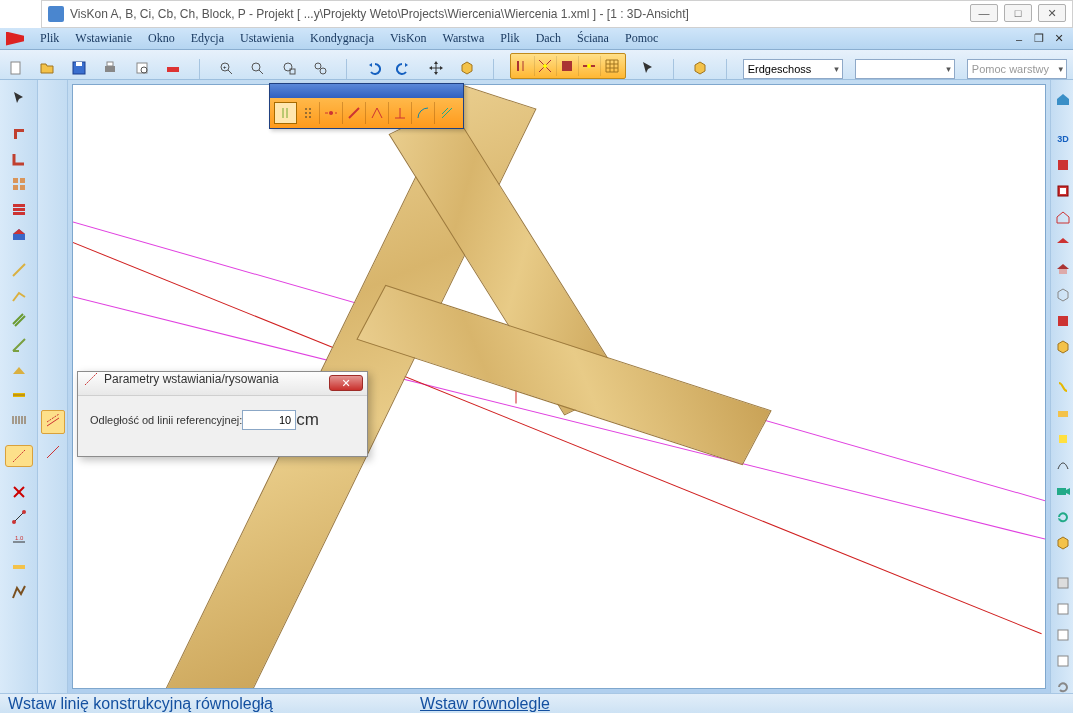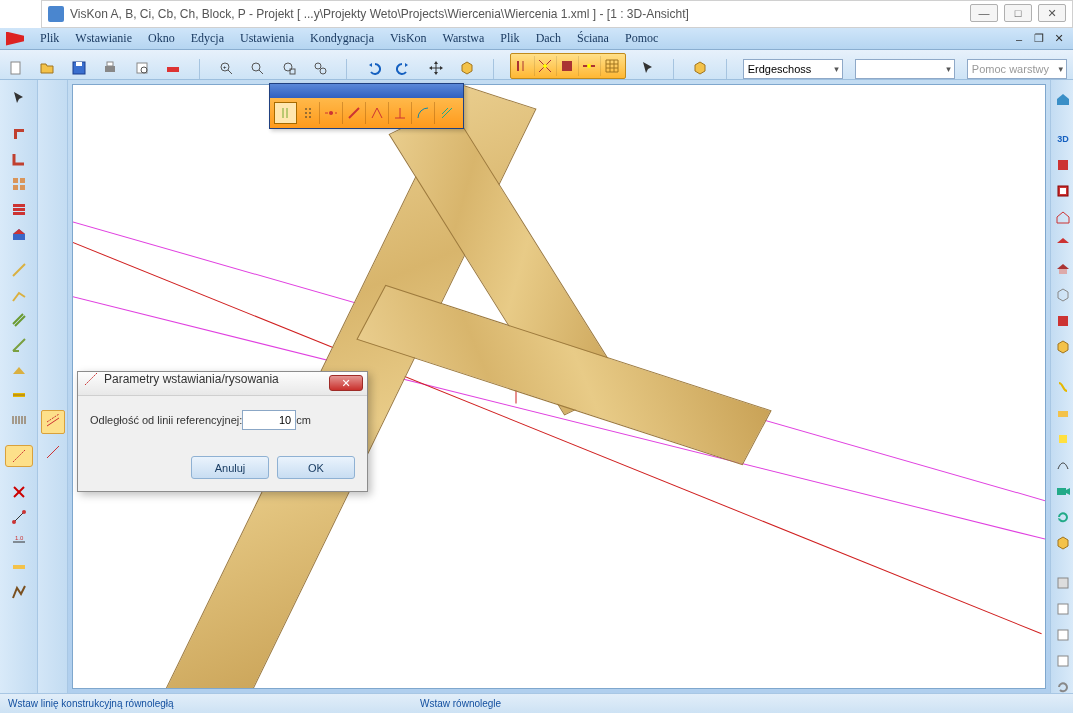--- a/index.html
+++ b/index.html
@@ -58,28 +58,28 @@
 
 .dialog { position: absolute; left: 77px; top: 371px; width: 291px; background: #f0f0f0; border: 1px solid #8c8c8c; box-shadow: 3px 3px 8px rgba(0,0,0,0.25); z-index: 40; }
 .dialog .dlg-titlebar { height: 24px; background: linear-gradient(#fdfdfd,#e8e8e8); border-bottom: 1px solid #cfcfcf; display:flex;align-items:flex-start; padding:0 6px; position:relative;}
 .dialog .dlg-icon { width: 14px; height: 14px; margin-right: 6px; display:flex;align-items:center;justify-content:center;}
 .dialog .dlg-title { font-size: 12px; color: #333; }
 .dialog .dlg-close { position:absolute; right:4px; top:3px; width:34px; height:16px; background: linear-gradient(#e59693,#c9302c); border:1px solid #9e2b27; border-radius:3px; color:#fff; display:flex;align-items:center;justify-content:center; font-size:11px; cursor:pointer;}
 .dialog .dlg-body { padding: 14px 12px; }
 .dlg-row { display:flex; align-items:center; gap:0; margin-bottom:12px;}
 .dlg-label { flex:0 0 auto; font-size:11px; color:#333;}
 .dlg-input { width:54px; height:20px; border:1px solid #8ba7c6; background:#fff; text-align:right; padding:0 4px; font-size:11px;}
-.dlg-unit { font-size:11px; color:#333;}
+.dlg-unit { font-size:17px; color:#333;}
 .dlg-buttons { display:flex; justify-content:flex-end; gap:8px; padding:0 12px 12px;}
 .dlg-btn { width:78px; height:23px; background:linear-gradient(#eaf3fc,#c8ddf2); border:1px solid #8fb1d3; border-radius:3px; font-size:11px; color:#1a3d63; cursor:pointer; display:flex;align-items:center;justify-content:center;}
 
 
-.statusbar { position: absolute; left:0; right:0; bottom:0; height: 20px; background: linear-gradient(#e2eef9,#cde2f4); border-top:1px solid #a8c7e4; display:flex; align-items:center; font-size:10px;}
+.statusbar { position: absolute; left:0; right:0; bottom:0; height: 20px; background: linear-gradient(#e2eef9,#cde2f4); border-top:1px solid #a8c7e4; display:flex; align-items:center; font-size:16px;}
 .statusbar .st-left { color:#1450a0; padding-left:8px; width:420px;}
-.statusbar .st-center { color:#1450a0; }
+.statusbar .st-center { color:#1450a0;text-decoration:underline; }
 
 
 .beam { position:absolute; background: linear-gradient(135deg, #e9cd8d 0%, #d8b56c 30%, #e8cb87 55%, #c9a256 100%); border:1px solid #9d7a3d; transform-origin: center; }
 .line { position:absolute; height:1px; transform-origin: left center; }
 .line.magenta { background:#e040e0;}
 .line.red { background:#d02020;}
 .arrow-red { position:absolute; width:0;height:0; border-left:4px solid transparent;border-right:4px solid transparent;border-bottom:12px solid #d02020;}
 
 svg.ico { width:16px; height:16px; }
 </style>
@@ -578,22 +578,18 @@
     <div class="dlg-title">Parametry wstawiania/rysowania</div>
     <div class="dlg-close">✕</div>
   </div>
   <div class="dlg-body">
     <div class="dlg-row">
       <div class="dlg-label">Odległość od linii referencyjnej:</div>
       <input class="dlg-input" value="10" style="">
       <div class="dlg-unit">cm</div>
     </div>
   </div>
-  <div class="dlg-buttons">
-    <div class="dlg-btn">Anuluj</div>
-    <div class="dlg-btn">OK</div>
-  </div>
 </div>
 
 <div class="statusbar">
   <div class="st-left">Wstaw linię konstrukcyjną równoległą</div>
   <div class="st-center">Wstaw równolegle</div>
 </div>
 
 </body></html>

